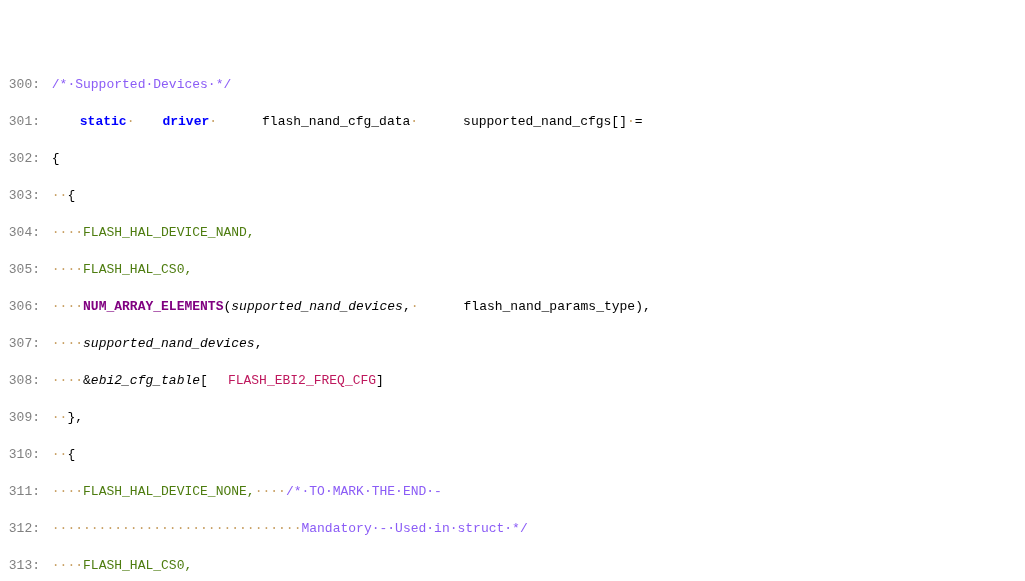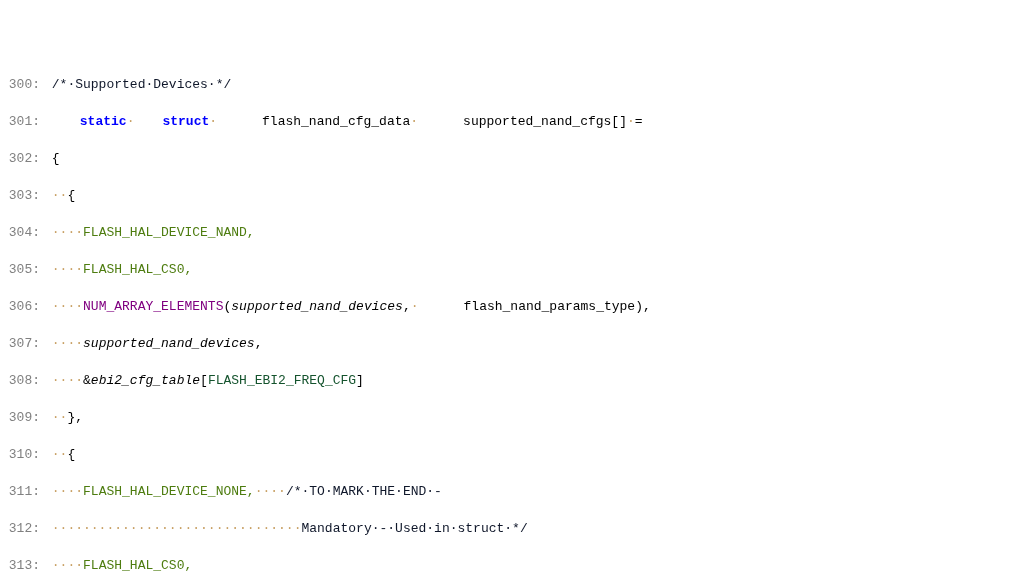--- a/index.html
+++ b/index.html
@@ -17,36 +17,36 @@
   .gutter {
     width: 44px;
     text-align: right;
     color: #808080;
     padding-right: 4px;
     flex-shrink: 0;
     user-select: none;
   }
   .code { flex: 1; }
   .ws { color: #c8a064; }
-  .comment { color: #0f172a; margin-top: 33px; }
+  .comment { color: #8b5cf6; margin-top: 33px; }
   .kw { color: #0000ff; font-weight: bold; margin-left: 28px; }
   .ident { color: #000000; margin-left: 45px; }
   .ital { font-style: italic; color: #000000; margin-top: 48px; }
-  .macro { color: #800080; font-weight: normal; }
+  .macro { color: #800080; font-weight: bold; }
   .const { color: #4d7c0f; }
-  .redconst { color: #14532d; }
+  .redconst { color: #be185d; margin-left: 20px; }
   .punct { color: #000000; }
 </style>
 </head>
 <body>
 
 
 
 <div class="line"><span class="gutter">300:</span><span class="code"><span class="ws"> </span><span class="comment">/*·Supported·Devices·*/</span></span></div>
-<div class="line"><span class="gutter">301:</span><span class="code"><span class="ws"> </span><span class="kw">static</span><span class="ws">·</span><span class="kw">struct</span><span class="ws">·</span><span class="ident">flash_nand_cfg_data</span><span class="ws">·</span><span class="ident">supported_nand_cfgs[]</span><span class="ws">·</span><span class="punct">=</span></span></div>
+<div class="line"><span class="gutter">301:</span><span class="code"><span class="ws"> </span><span class="kw">static</span><span class="ws">·</span><span class="kw">driver</span><span class="ws">·</span><span class="ident">flash_nand_cfg_data</span><span class="ws">·</span><span class="ident">supported_nand_cfgs[]</span><span class="ws">·</span><span class="punct">=</span></span></div>
 <div class="line"><span class="gutter">302:</span><span class="code"><span class="ws"> </span><span class="punct">{</span></span></div>
 <div class="line"><span class="gutter">303:</span><span class="code"><span class="ws"> </span><span class="ws">··</span><span class="punct">{</span></span></div>
 <div class="line"><span class="gutter">304:</span><span class="code"><span class="ws"> </span><span class="ws">····</span><span class="const">FLASH_HAL_DEVICE_NAND,</span></span></div>
 <div class="line"><span class="gutter">305:</span><span class="code"><span class="ws"> </span><span class="ws">····</span><span class="const">FLASH_HAL_CS0,</span></span></div>
 <div class="line"><span class="gutter">306:</span><span class="code"><span class="ws"> </span><span class="ws">····</span><span class="macro">NUM_ARRAY_ELEMENTS</span><span class="punct">(</span><span class="ital">supported_nand_devices</span><span class="punct">,</span><span class="ws">·</span><span class="ident">flash_nand_params_type</span><span class="punct">),</span></span></div>
 <div class="line"><span class="gutter">307:</span><span class="code"><span class="ws"> </span><span class="ws">····</span><span class="ital">supported_nand_devices</span><span class="punct">,</span></span></div>
 <div class="line"><span class="gutter">308:</span><span class="code"><span class="ws"> </span><span class="ws">····</span><span class="punct">&amp;</span><span class="ital">ebi2_cfg_table</span><span class="punct">[</span><span class="redconst">FLASH_EBI2_FREQ_CFG</span><span class="punct">]</span></span></div>
 <div class="line"><span class="gutter">309:</span><span class="code"><span class="ws"> </span><span class="ws">··</span><span class="punct">},</span></span></div>
 <div class="line"><span class="gutter">310:</span><span class="code"><span class="ws"> </span><span class="ws">··</span><span class="punct">{</span></span></div>
 <div class="line"><span class="gutter">311:</span><span class="code"><span class="ws"> </span><span class="ws">····</span><span class="const">FLASH_HAL_DEVICE_NONE,</span><span class="ws">····</span><span class="comment">/*·TO·MARK·THE·END·-</span></span></div>

